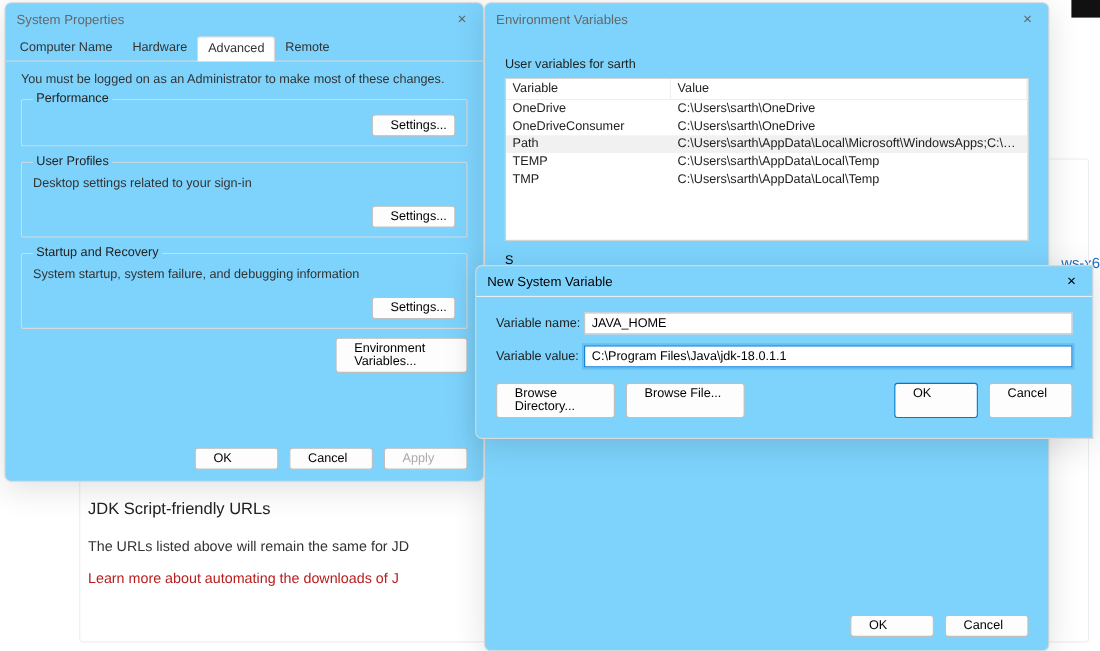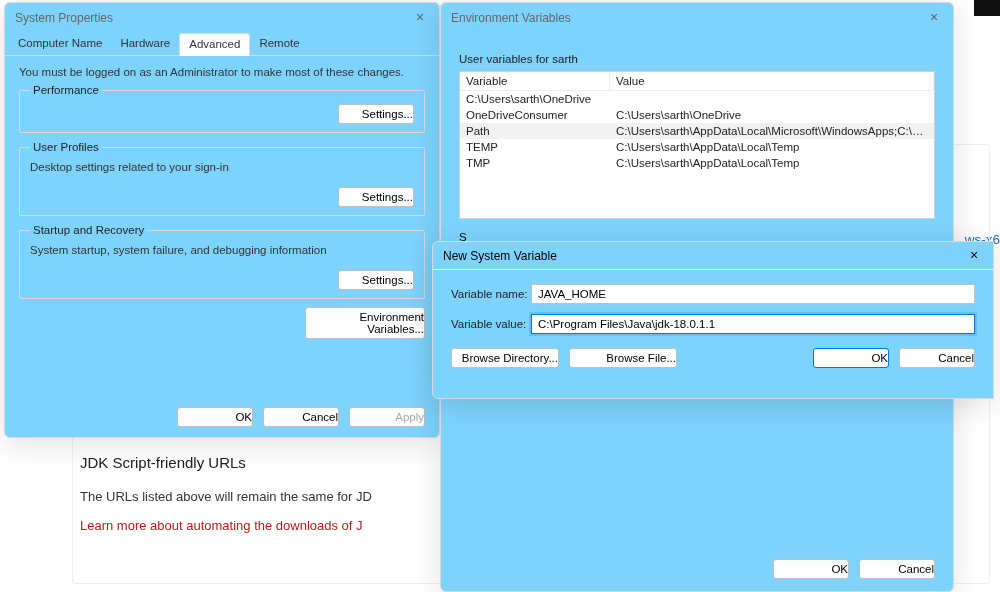--- a/index.html
+++ b/index.html
@@ -66,23 +66,23 @@
     fieldset {
       border: 1px solid #d8d8d8;
       border-radius: 2px;
       padding: 8px 10px 8px 10px;
       margin-bottom: 8px;
     }
     fieldset legend { font-size: 11.5px; padding: 0 3px; color: #222; }
     .fs-text { font-size: 11.5px; color: #333; margin-bottom: 14px; }
     .fs-btnrow { display: flex; justify-content: flex-end; }
     .btn {
-      padding: 3px 0;
+      padding: 3px 16px;
       width: 76px;
-      text-align: right;
+      text-align: left;
       border: 1px solid #bfbfbf;
       border-radius: 3px;
       background: #fdfdfd;
       font-size: 11.5px;
       cursor: pointer;
     }
     .btn.wide { width: 120px; }
     .sys-ev-row { display:flex; justify-content:flex-end; margin-top:4px; }
     .sys-footer {
       position: absolute;
@@ -249,20 +249,21 @@
     <span class="close">×</span>
   </div>
   <div class="ev-body">
     <div class="grp-label">User variables for sarth</div>
     <div class="tbl" id="user-tbl">
       <div class="hdr">
         <div class="c1">Variable</div>
         <div class="c2">Value</div>
       </div>
       <div class="row">
+          <div class="c1">OneDrive</div>
           <div class="c2">C:\Users\sarth\OneDrive</div>
         </div>
       <div class="row">
           <div class="c1">OneDriveConsumer</div>
           <div class="c2">C:\Users\sarth\OneDrive</div>
         </div>
       <div class="row sel">
           <div class="c1">Path</div>
           <div class="c2">C:\Users\sarth\AppData\Local\Microsoft\WindowsApps;C:\Us...</div>
         </div>

